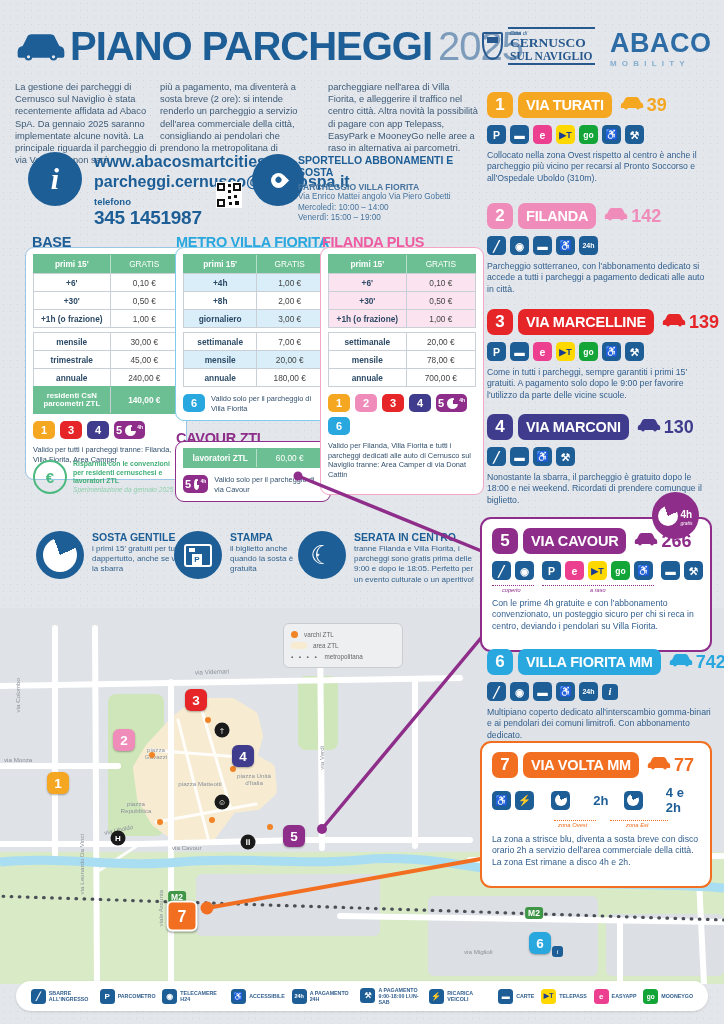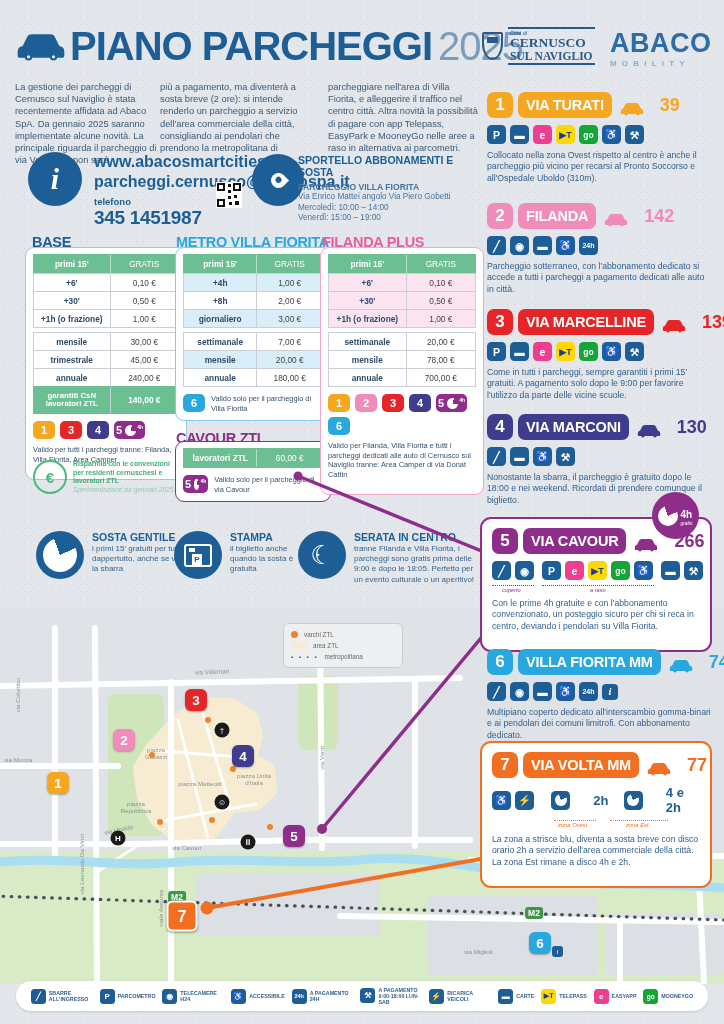--- a/index.html
+++ b/index.html
@@ -71,21 +71,21 @@
   .prn{width:24px;height:19px;border:2.5px solid #fff;border-radius:3px;position:relative}
   .prn .p{position:absolute;left:6px;top:8px;width:10px;height:11px;background:#fff;color:#1d5e96;font-size:8px;font-weight:bold;text-align:center;line-height:11px}
   .prn .scr{position:absolute;left:3px;top:2px;width:6px;height:4px;background:#fff}
   .moon{font-size:26px;color:#fff;line-height:1}
   .moon-star{font-size:10px;color:#fff;position:absolute;margin-left:-8px;margin-top:-2px}
   
   .pk{position:absolute;left:487px;width:226px;z-index:6}
   .pk-head{display:flex;align-items:center;gap:5px}
   .pk-num{width:26px;height:26px;border-radius:7px;color:#fff;font-size:17px;font-weight:bold;display:flex;align-items:center;justify-content:center;flex:none}
   .pk-name{height:26px;border-radius:7px;color:#fff;font-size:14.5px;font-weight:bold;display:flex;align-items:center;padding:0 8px;letter-spacing:-.2px;white-space:nowrap}
-  .pk-count{font-size:18px;font-weight:bold;display:flex;align-items:flex-end;gap:16px;margin-left:3px}
+  .pk-count{font-size:18px;font-weight:bold;display:flex;align-items:flex-start;gap:3px;margin-left:3px}
   .pk-ics{display:flex;gap:4px;margin-top:7px;align-items:center}
   .ic{width:19px;height:19px;border-radius:4.5px;background:#1d5e96;color:#fff;font-size:10.5px;font-weight:bold;display:flex;align-items:center;justify-content:center;flex:none}
   .ic.sm{font-size:7px}
   .ic.easy{background:#ec3f8f}
   .ic.tpass{background:#ffd800;color:#1b3d8f;font-size:9px}
   .ic.mgo{background:#13a538;font-size:8.5px}
   .ic.inf{font-family:"Liberation Serif",serif;font-style:italic;width:16px;height:16px;border-radius:4px}
   .pk-desc{font-size:8.7px;color:#33608f;line-height:1.3;margin-top:6px}
   .bx1{background:#f6a722}.bx2{background:#f08cba}.bx3{background:#e52528}.bx4{background:#403c8d}.bx5{background:#8e2d8a}.bx6{background:#29a7df}.bx7{background:#f26f21}
   .tx1{color:#f6a722}.tx2{color:#f08cba}.tx3{color:#e52528}.tx4{color:#403c8d}.tx5{color:#8e2d8a}.tx6{color:#29a7df}.tx7{color:#f26f21}
@@ -216,21 +216,21 @@
       </div>
     <div class="trow">
         <span class="tl">trimestrale</span>
         <span class="tr">45,00 €</span>
       </div>
     <div class="trow">
         <span class="tl">annuale</span>
         <span class="tr">240,00 €</span>
       </div>
     <div class="trow hl">
-        <span class="tl">garantiti CsN lavoratori ZTL</span>
+        <span class="tl">residenti CsN parcometri ZTL</span>
         <span class="tr">140,00 €</span>
       </div>
     <div class="badges">
       <span class="bdg c1">1</span>
       <span class="bdg c3">3</span>
       <span class="bdg c4">4</span>
       <span class="bdg c5">
           <span>5</span>
           <span class="clk"></span>
           <span class="clk-sup">4h</span>

